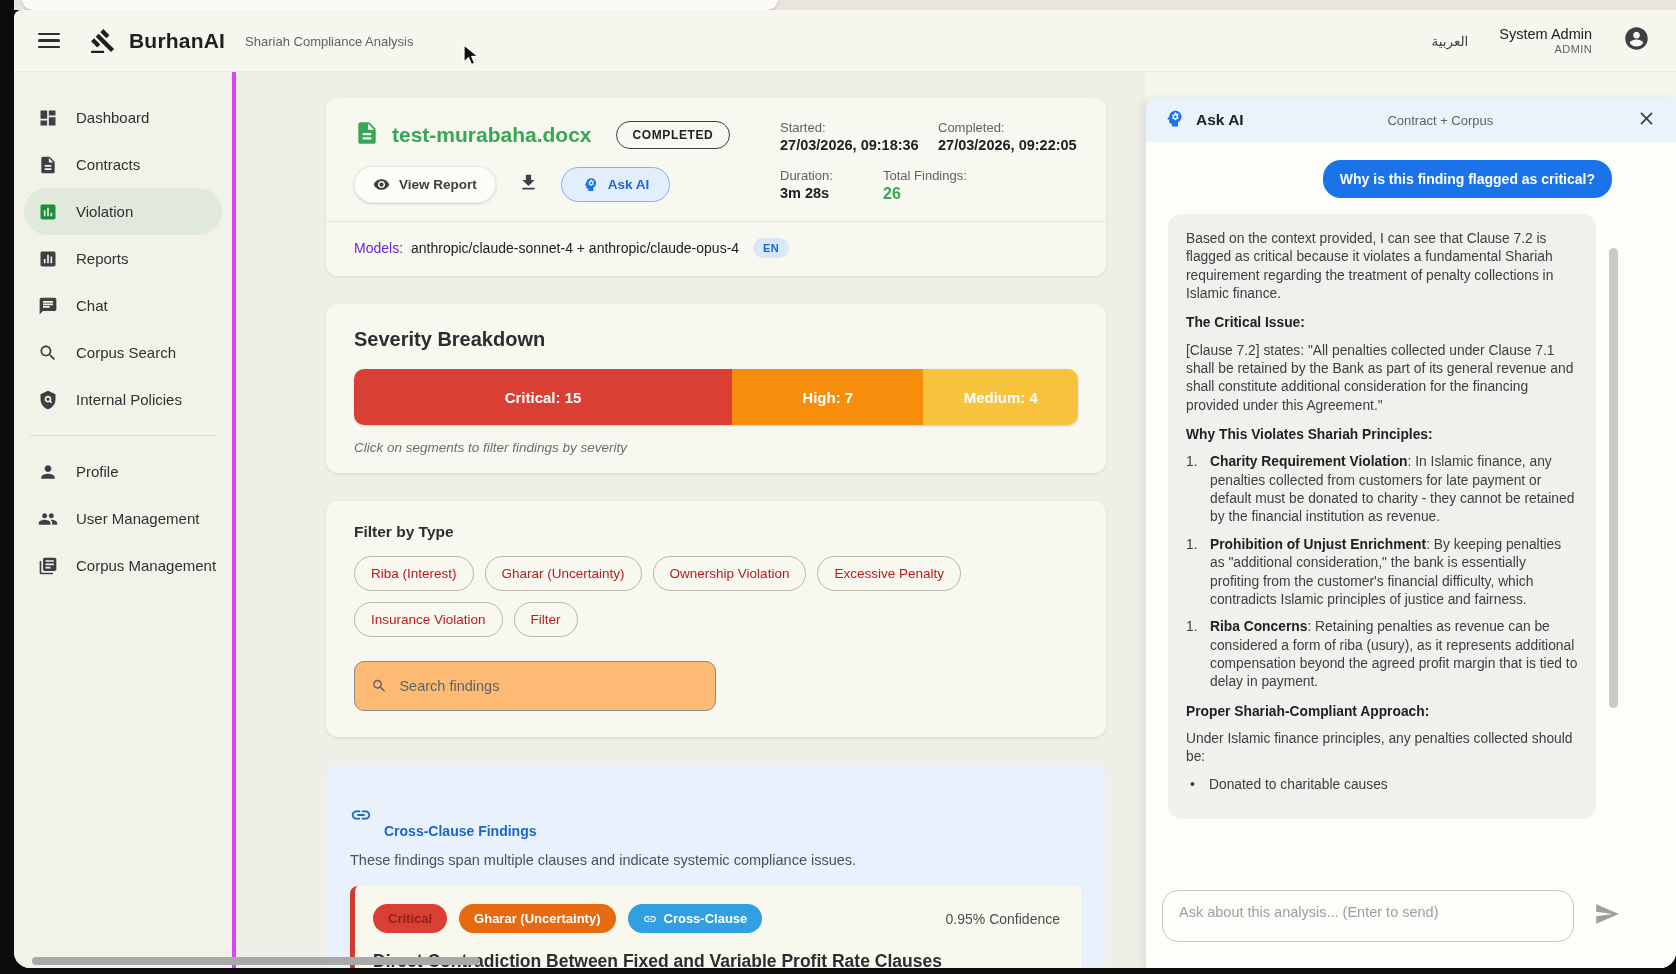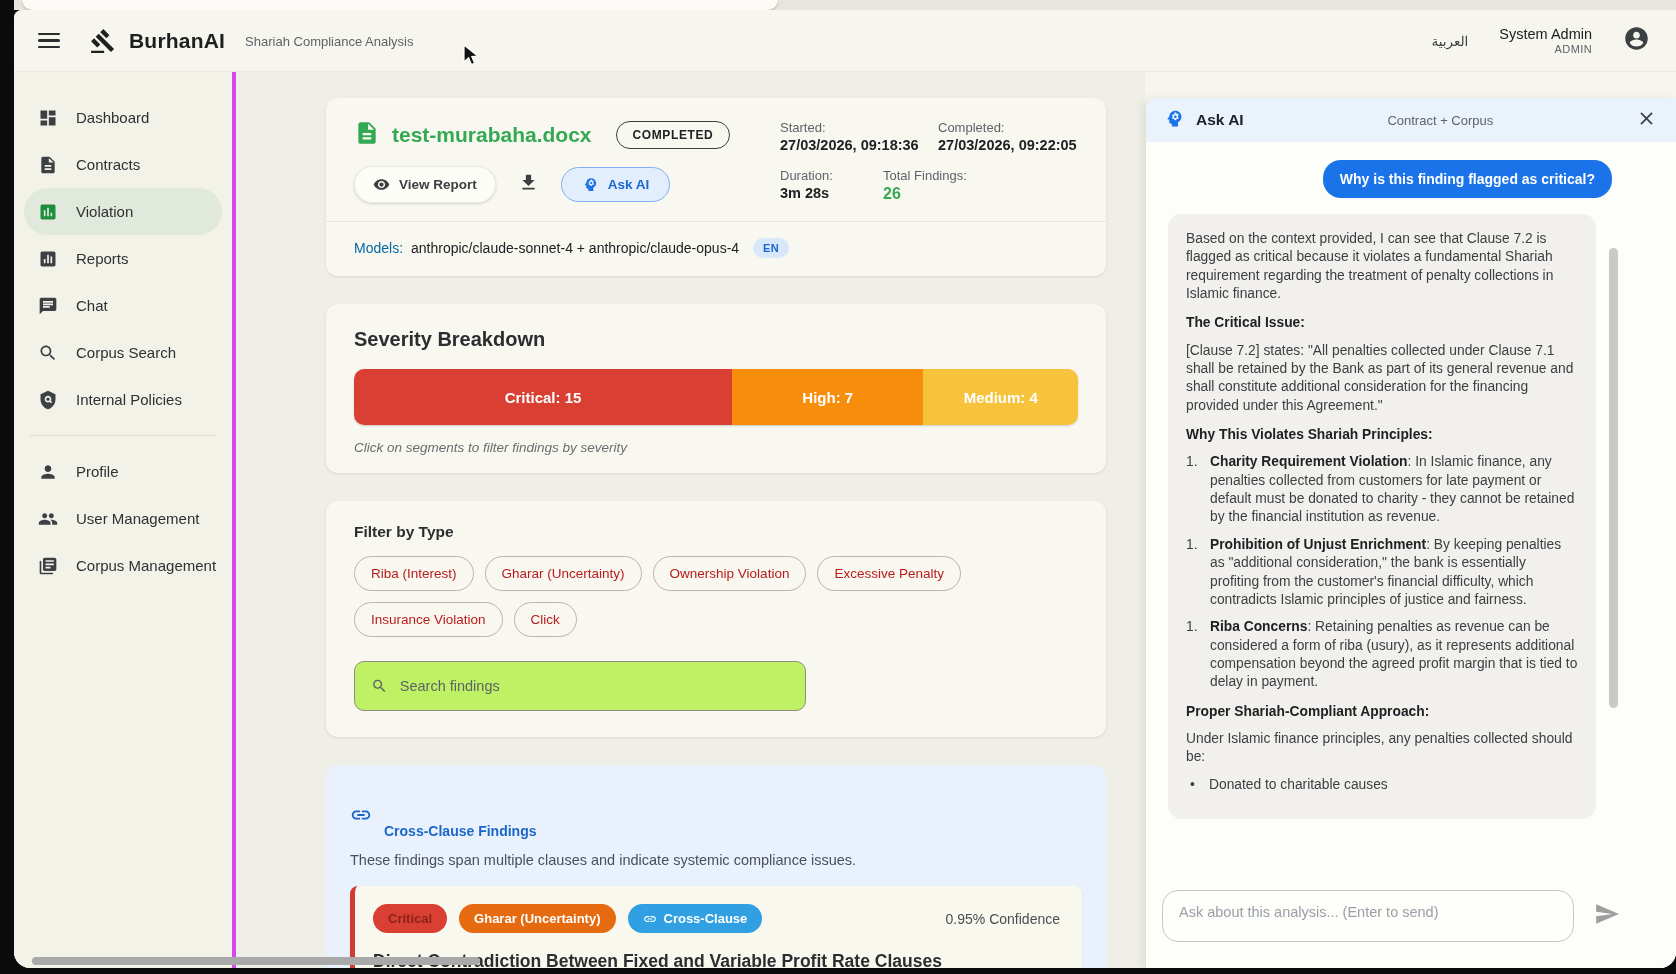--- a/index.html
+++ b/index.html
@@ -70,42 +70,42 @@
   .btn-view { display:flex; align-items:center; gap:9px; background:#fdfdf8; border:1px solid #ecebe2;
     border-radius:20px; padding:9px 18px; font-size:13.5px; font-weight:bold; color:#3c4043;
     box-shadow:0 1px 3px rgba(0,0,0,.15); cursor:pointer; }
   .btn-view svg { width:17px; height:17px; fill:#3c4043; }
   .dl-icon svg { width:21px; height:21px; fill:#3c4043; cursor:pointer; }
   .btn-askai { display:flex; align-items:center; gap:9px; background:#e3eefc; border:1.5px solid #84aef2;
     border-radius:20px; padding:8px 20px; font-size:13.5px; font-weight:bold; color:#1967d2; cursor:pointer; }
   .btn-askai svg { width:17px; height:17px; fill:#1a73e8; }
   .summary-divider { height:1px; background:#e8e6dc; margin:18px -28px 0 -28px; }
   .models-row { display:flex; align-items:center; margin-top:16px; font-size:14px; }
-  .models-label { color:#0369a1; }
+  .models-label { color:#6d28d9; }
   .models-value { color:#202124; margin-left:8px; }
   .en-badge { margin-left:14px; background:#d8e7fa; color:#1967d2; font-size:11px; font-weight:bold;
     border-radius:11px; padding:4px 10px; letter-spacing:.3px; }
 
   
   .severity { padding:24px 28px 18px 28px; }
   .sec-title { font-size:20px; font-weight:bold; color:#2b2d30; }
   .sev-bar { display:flex; height:56px; border-radius:10px; overflow:hidden; margin-top:18px;
     box-shadow:0 1px 2px rgba(0,0,0,.18); }
   .sev-seg { display:flex; align-items:center; justify-content:center; color:#fff;
     font-size:15px; font-weight:bold; cursor:pointer; }
   .sev-hint { margin-top:15px; font-size:13.5px; font-style:italic; color:#6b6d70; }
 
   
   .filter { padding:22px 28px 26px 28px; }
   .filter-title { font-size:15.5px; font-weight:bold; color:#2b2d30; }
   .chips { display:flex; gap:11px; margin-top:15px; flex-wrap:wrap; }
   .chip { border:1px solid #b9b7ab; border-radius:18px; padding:9px 16px; font-size:13.5px;
     color:#b91c1c; cursor:pointer; background:transparent; }
-  .searchbox { margin-top:24px; width:452px; border:1px solid #8f8d84; border-radius:10px;
-    background:#bef264; display:flex; align-items:center; padding:15px 16px; gap:12px; }
+  .searchbox { margin-top:24px; width:362px; border:1px solid #8f8d84; border-radius:10px;
+    background:#fdba74; display:flex; align-items:center; padding:15px 16px; gap:12px; }
   .searchbox svg { width:18px; height:18px; fill:#5f6368; }
   .searchbox input { border:none; outline:none; background:transparent; font-size:14.5px;
     color:#202124; width:100%; font-family:"Liberation Sans", sans-serif; }
   .searchbox input::placeholder { color:#5f6368; }
 
   
   .crossclause { background:#e8f1fc; border-radius:12px; width:780px; padding:26px 24px 24px 24px; }
   .cc-title-row { display:flex; align-items:center; gap:12px; }
   .cc-title-row svg { width:22px; height:22px; fill:#1a66c9; }
   .cc-title { font-size:14px; font-weight:bold; color:#1a66c9;margin-top:32px; }
@@ -319,21 +319,21 @@
         </section>
 
         <section class="card filter">
           <div class="filter-title">Filter by Type</div>
           <div class="chips" id="chips">
               <button class="chip">Riba (Interest)</button>
               <button class="chip">Gharar (Uncertainty)</button>
               <button class="chip">Ownership Violation</button>
               <button class="chip">Excessive Penalty</button>
               <button class="chip">Insurance Violation</button>
-              <button class="chip">Click</button>
+              <button class="chip">Filter</button>
             </div>
           <div class="searchbox">
             <svg viewBox="0 0 24 24">
                 <path d="M15.5 14h-.79l-.28-.27C15.41 12.59 16 11.11 16 9.5 16 5.91 13.09 3 9.5 3S3 5.91 3 9.5 5.91 16 9.5 16c1.61 0 3.09-.59 4.23-1.57l.27.28v.79l5 4.99L20.49 19l-4.99-5zm-6 0C7.01 14 5 11.99 5 9.5S7.01 5 9.5 5 14 7.01 14 9.5 11.99 14 9.5 14z"></path>
               </svg>
             <input type="text" placeholder="Search findings" style="">
           </div>
         </section>
 
         <section class="crossclause">

